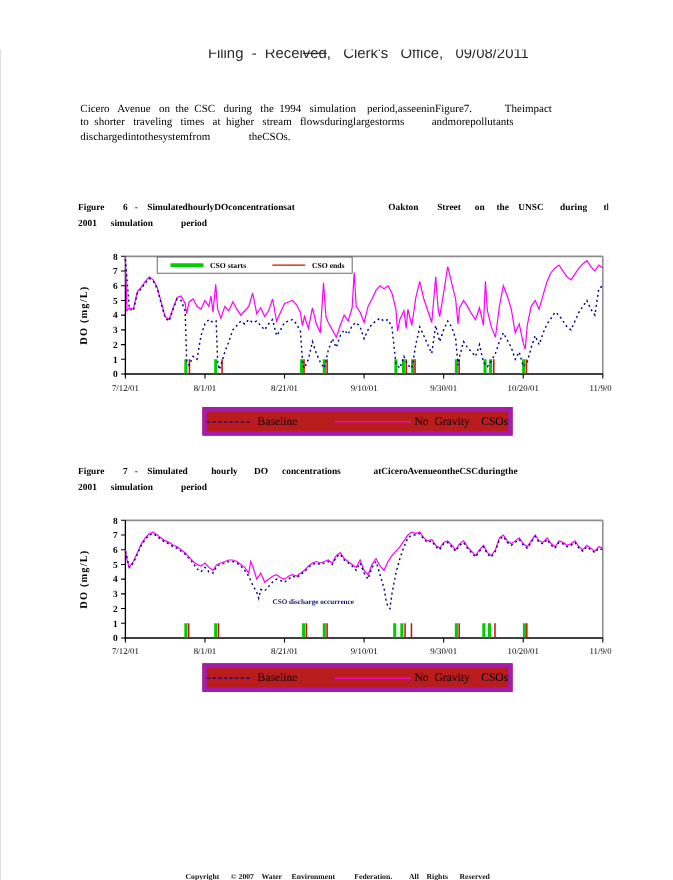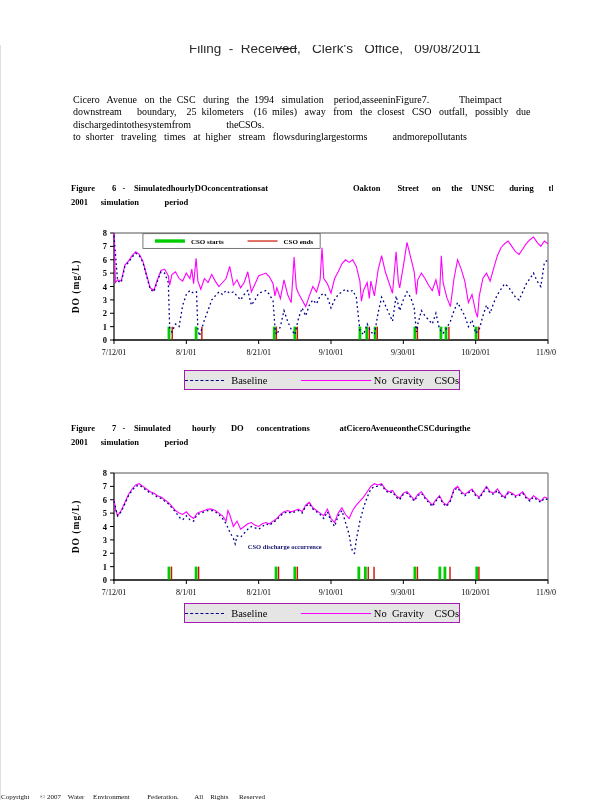--- a/index.html
+++ b/index.html
@@ -13,43 +13,42 @@
   .pline{white-space:pre;font-size:10px;line-height:12.4px;overflow:hidden;}
   .cap{position:absolute;left:70px;width:482px;font-weight:bold;font-size:8.5px;line-height:14px;}
   .cap div{white-space:pre;overflow:hidden;}
   .chart{position:absolute;left:66px;width:489px;height:140px;}
   svg text{font-family:"Liberation Serif",serif;fill:#000;}
   svg .ytick{font-size:8.5px;font-weight:600;}
   svg .xtick{font-size:8px;}
   svg .ylab{font-size:9.5px;font-weight:600;letter-spacing:1px;}
   svg .ileg{font-size:7px;font-weight:600;}
   svg .anno{font-size:6.5px;font-weight:600;fill:#15156b;}
-  .legendbox{position:absolute;left:183px;width:274px;height:18px;border:1px solid #a21caf;
-             background:#e5e5e5;display:flex;align-items:center;justify-content:flex-start;}
+  .legendbox{position:absolute;left:183px;width:274px;height:18px;border:4px solid #a21caf;
+             background:#b91c1c;display:flex;align-items:center;justify-content:flex-start;}
   .legendbox .sw{display:inline-block;height:0;}
   .legendbox .sw.dash{width:44px;border-top:1.7px dashed #00008b;margin-right:7px;}
   .legendbox .sw.solid{width:78px;border-top:1.7px solid #ff00ff;margin-left:34px;margin-right:3px;}
   .legendbox .ltxt{font-size:10.5px;white-space:pre;}
-  .footer{position:absolute;top:748px;left:0;width:612px;text-align:left;
-          font-size:7px;font-weight:400;white-space:pre;color:#111;}
+  .footer{position:absolute;top:748px;left:0;width:612px;text-align:center;
+          font-size:7px;font-weight:700;white-space:pre;color:#111;}
   .pagenum{position:absolute;top:765px;left:0;width:612px;text-align:center;
            font-size:9px;font-weight:bold;}
 </style>
 </head>
 <body>
 
 <div class="page">
 
   <div class="hdr"><span>Filing  -  Recei</span><span class="strike">ved</span><span>,   Clerk's   Office,   09/08/2011</span></div>
 
   <div class="para">
     <div class="pline">Cicero   Avenue   on  the  CSC   during   the  1994   simulation    period,asseeninFigure7.            Theimpact</div>
-    <div class="pline">downstream      boundary,    25  kilometers    (16  miles)   away   from   the  closest   CSO   outfall,   possibly   due</div>
+    <div class="pline">to  shorter   traveling   times   at  higher   stream   flowsduringlargestorms          andmorepollutants</div>
     <div class="pline">dischargedintothesystemfrom              theCSOs.</div>
-    <div class="pline">to  shorter   traveling   times   at  higher   stream   flowsduringlargestorms          andmorepollutants</div>
   </div>
 
   <div class="cap" style="top:136px">
     <div>Figure        6   -    SimulatedhourlyDOconcentrationsat                                        Oakton        Street      on     the    UNSC       during       the</div>
     <div>2001      simulation            period</div>
   </div>
 
   <div class="chart" style="top:183px">
     <svg width="489" height="140">
         <line x1="47" y1="5" x2="481" y2="5" stroke="#8c8c8c" stroke-width="1.6"></line>

